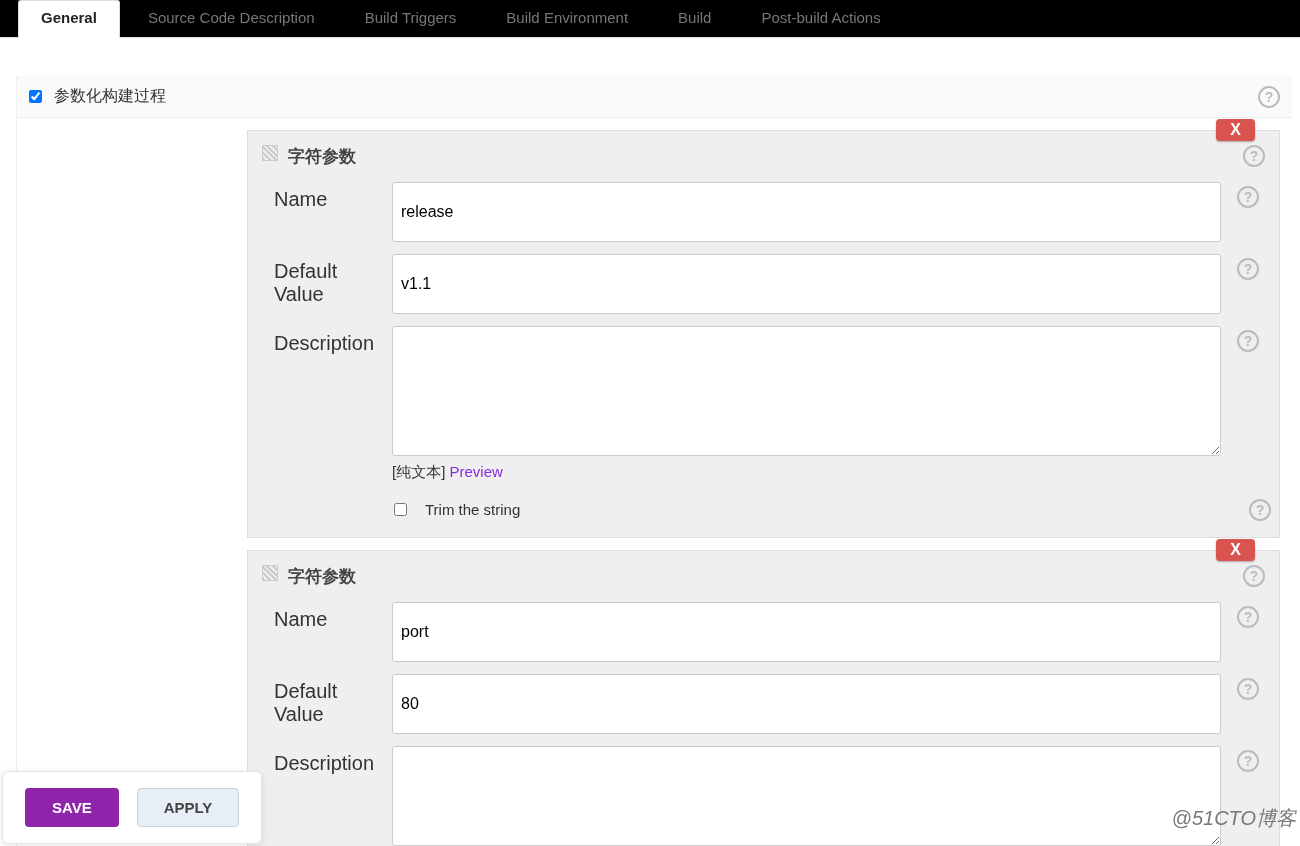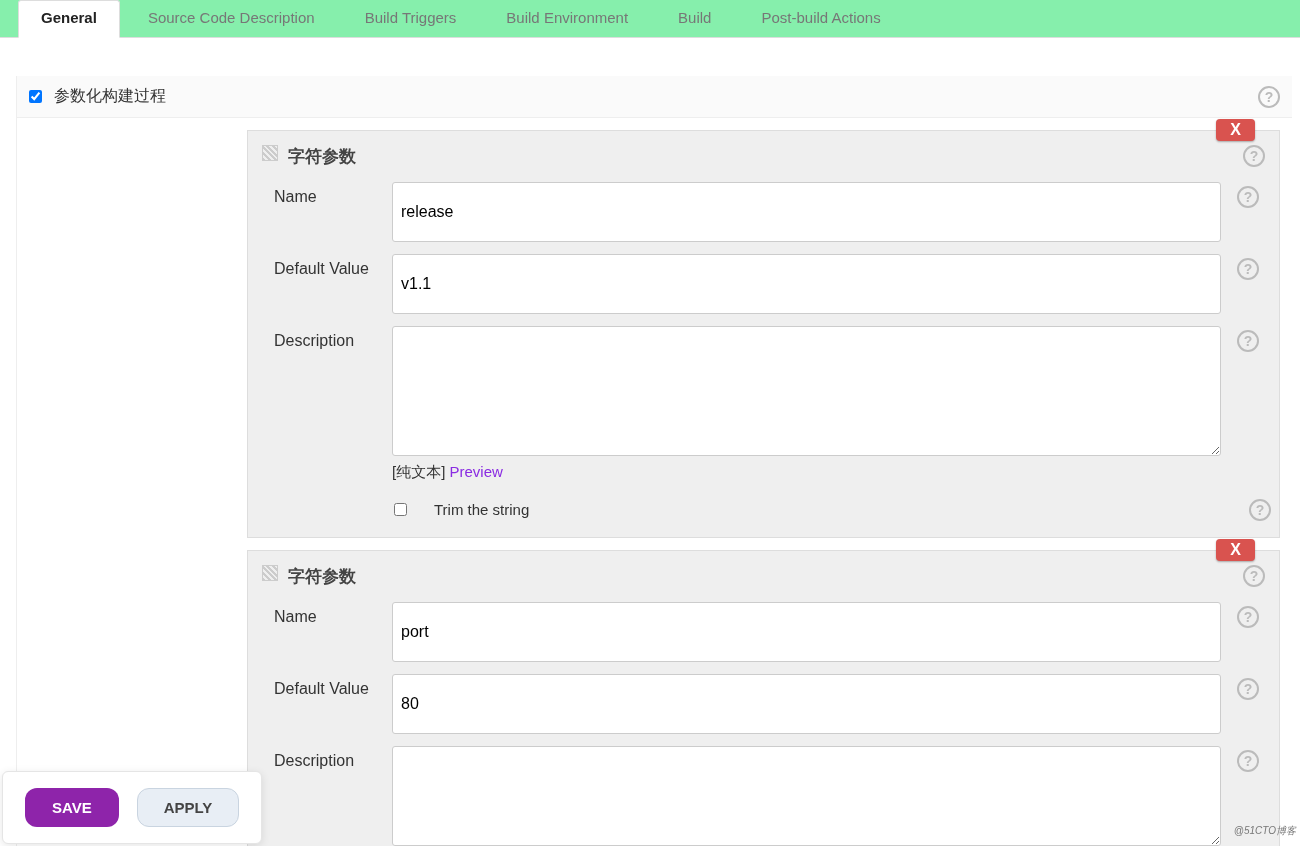--- a/index.html
+++ b/index.html
@@ -14,21 +14,21 @@
     width: 1300px;
     height: 846px;
     position: relative;
     overflow: hidden;
     background: #fff;
   }
   
   .tabbar {
     display: flex;
     align-items: stretch;
-    background: #86efac;
+    background: #000000;
     border-bottom: 1px solid #ddd;
     height: 38px;
     padding-left: 18px;
   }
   .tab {
     padding: 8px 22px;
     color: #777;
     cursor: pointer;
     font-size: 15px;
     border-top: 1px solid transparent;
@@ -91,52 +91,52 @@
     position: absolute; top: -12px; right: 24px;
     background: #d9534f; color: #fff; font-weight: 700;
     padding: 2px 14px; border-radius: 4px; font-size: 16px;
     cursor: pointer; border: none;
     box-shadow: 0 1px 2px rgba(0,0,0,.3);
   }
   .field-row {
     display: flex; align-items: flex-start; margin-bottom: 12px; position: relative;
   }
   .field-label {
-    width: 118px; font-size: 16px; color: #333; padding-top: 6px; flex: none; text-align: left;
+    width: 118px; font-size: 20px; color: #333; padding-top: 6px; flex: none; text-align: left;
     margin-left: 12px;
   }
   .field-input-wrap { flex: 1; margin-right: 44px; position: relative; }
   .text-input {
     width: 100%; padding: 20px 8px; font-size: 16px;
     border: 1px solid #ccc; border-radius: 3px; background: #fff;
   }
   textarea.text-input { height: 130px; resize: both; }
   .row-help { position: absolute; right: 6px; top: 4px; }
   .desc-footer { font-size: 15px; margin-top: 4px; }
   .desc-footer .plain { color: #333; }
   .desc-footer a { color: #8a2be2; text-decoration: none; cursor: pointer; }
   .trim-row {
-    display: flex; align-items: center; gap: 24px; margin-left: 130px; margin-top: 18px; position: relative;
+    display: flex; align-items: center; gap: 15px; margin-left: 130px; margin-top: 18px; position: relative;
   }
   .trim-row input { margin-left: 2px; }
   
   .bottom-bar {
     position: absolute; left: 2px; bottom: 2px;
     background: #fff; border: 1px solid #e5e5e5; border-radius: 6px;
     box-shadow: 0 2px 8px rgba(0,0,0,.1);
     padding: 16px 22px; display: flex; gap: 18px;
   }
   .btn {
-    padding: 10px 26px; border-radius: 12px; font-weight: 700; font-size: 15px;
+    padding: 10px 26px; border-radius: 4px; font-weight: 700; font-size: 15px;
     cursor: pointer; border: 1px solid transparent;
   }
   .btn-save { background: #8e24aa; color: #fff; }
   .btn-apply { background: #e8eef5; color: #444; border-color: #c9d4e0; }
   .watermark {
-    position: absolute; right: 4px; bottom: 8px; color: #777; font-style: italic; font-size: 10px;
+    position: absolute; right: 4px; bottom: 14px; color: #777; font-style: italic; font-size: 20px;
   }
 </style>
 </head>
 <body>
 
 <div class="outer">
 
   <div class="tabbar">
     <div class="tab active">General</div>
     <div class="tab">Source Code Description</div>

